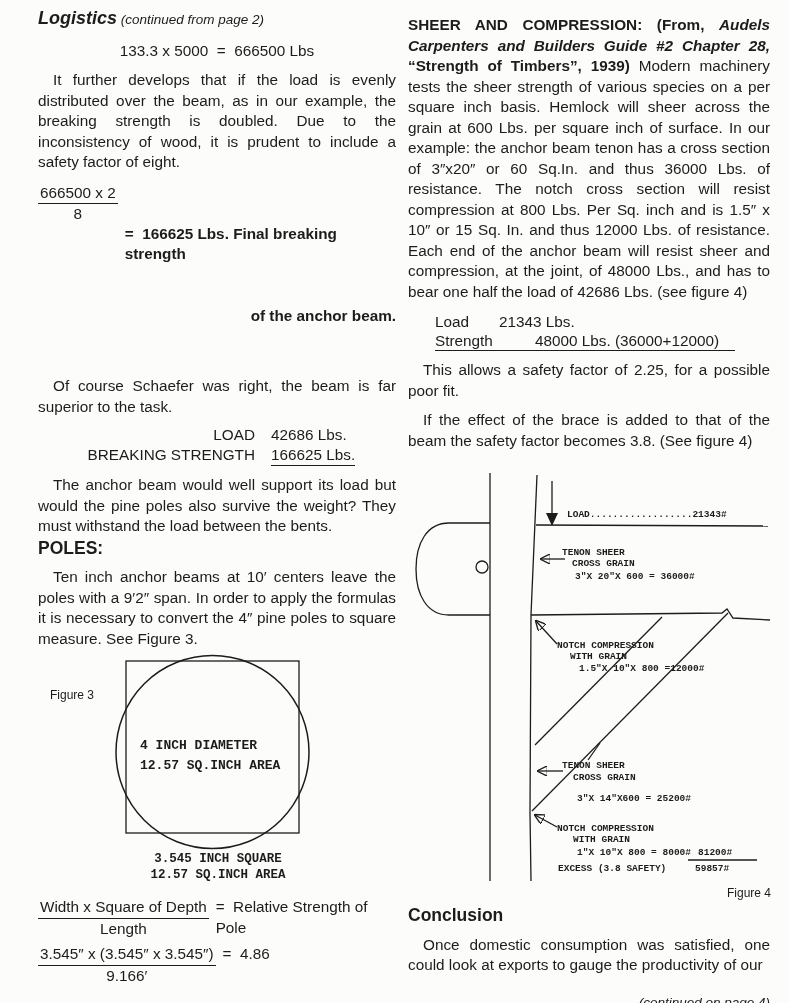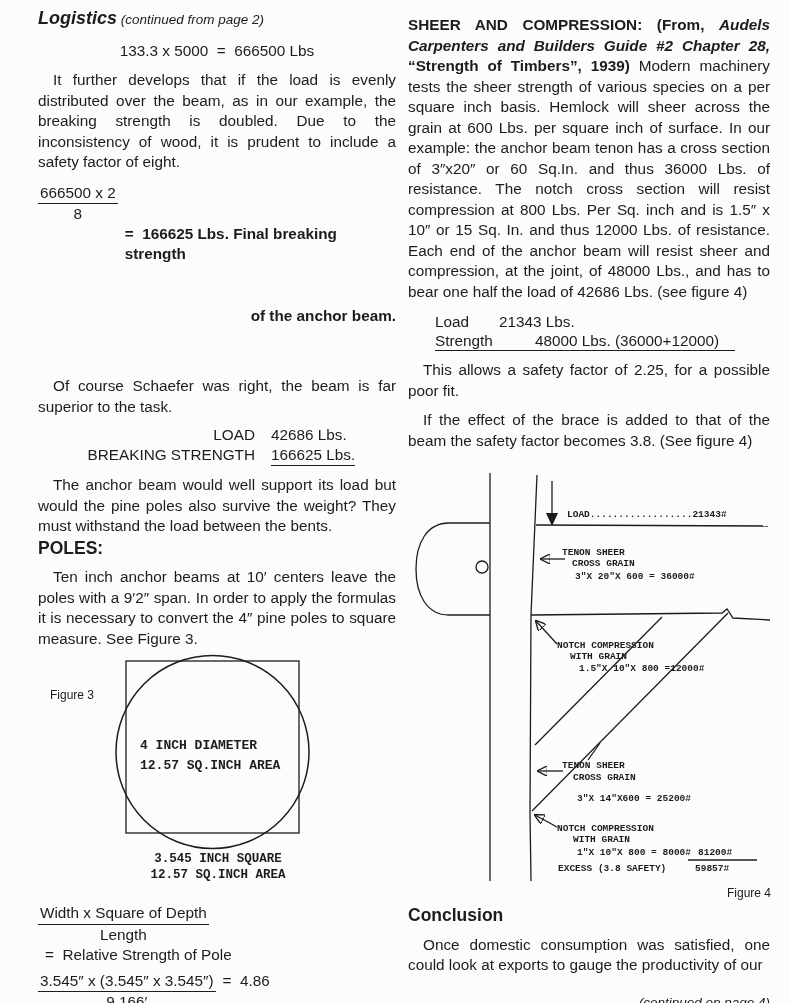--- a/index.html
+++ b/index.html
@@ -98,21 +98,21 @@
         <circle cx="116.5" cy="99" r="96.5" fill="none" stroke="#1c1c1c" stroke-width="1.5"></circle>
         <text x="44" y="96" font-family="Liberation Mono, monospace" font-weight="bold" font-size="13" fill="#1c1c1c">4 INCH DIAMETER</text>
         <text x="44" y="116" font-family="Liberation Mono, monospace" font-weight="bold" font-size="13" fill="#1c1c1c">12.57 SQ.INCH AREA</text>
       </svg>
       <div class="fig3-caption">
         <div>3.545 INCH SQUARE</div>
         <div>12.57 SQ.INCH AREA</div>
       </div>
     </div>
 
-    <div class="frac-row" style="margin-top:12px;flex-direction:column;">
+    <div class="frac-row" style="margin-top:6px;">
       <div class="frac">
         <div class="num">Width x Square of Depth</div>
         <div class="den">Length</div>
       </div>
       <div class="frac-res">=  Relative Strength of Pole</div>
     </div>
 
     <div class="frac-row" style="margin-top:5px;">
       <div class="frac">
         <div class="num">3.545″ x (3.545″ x 3.545″)</div>

